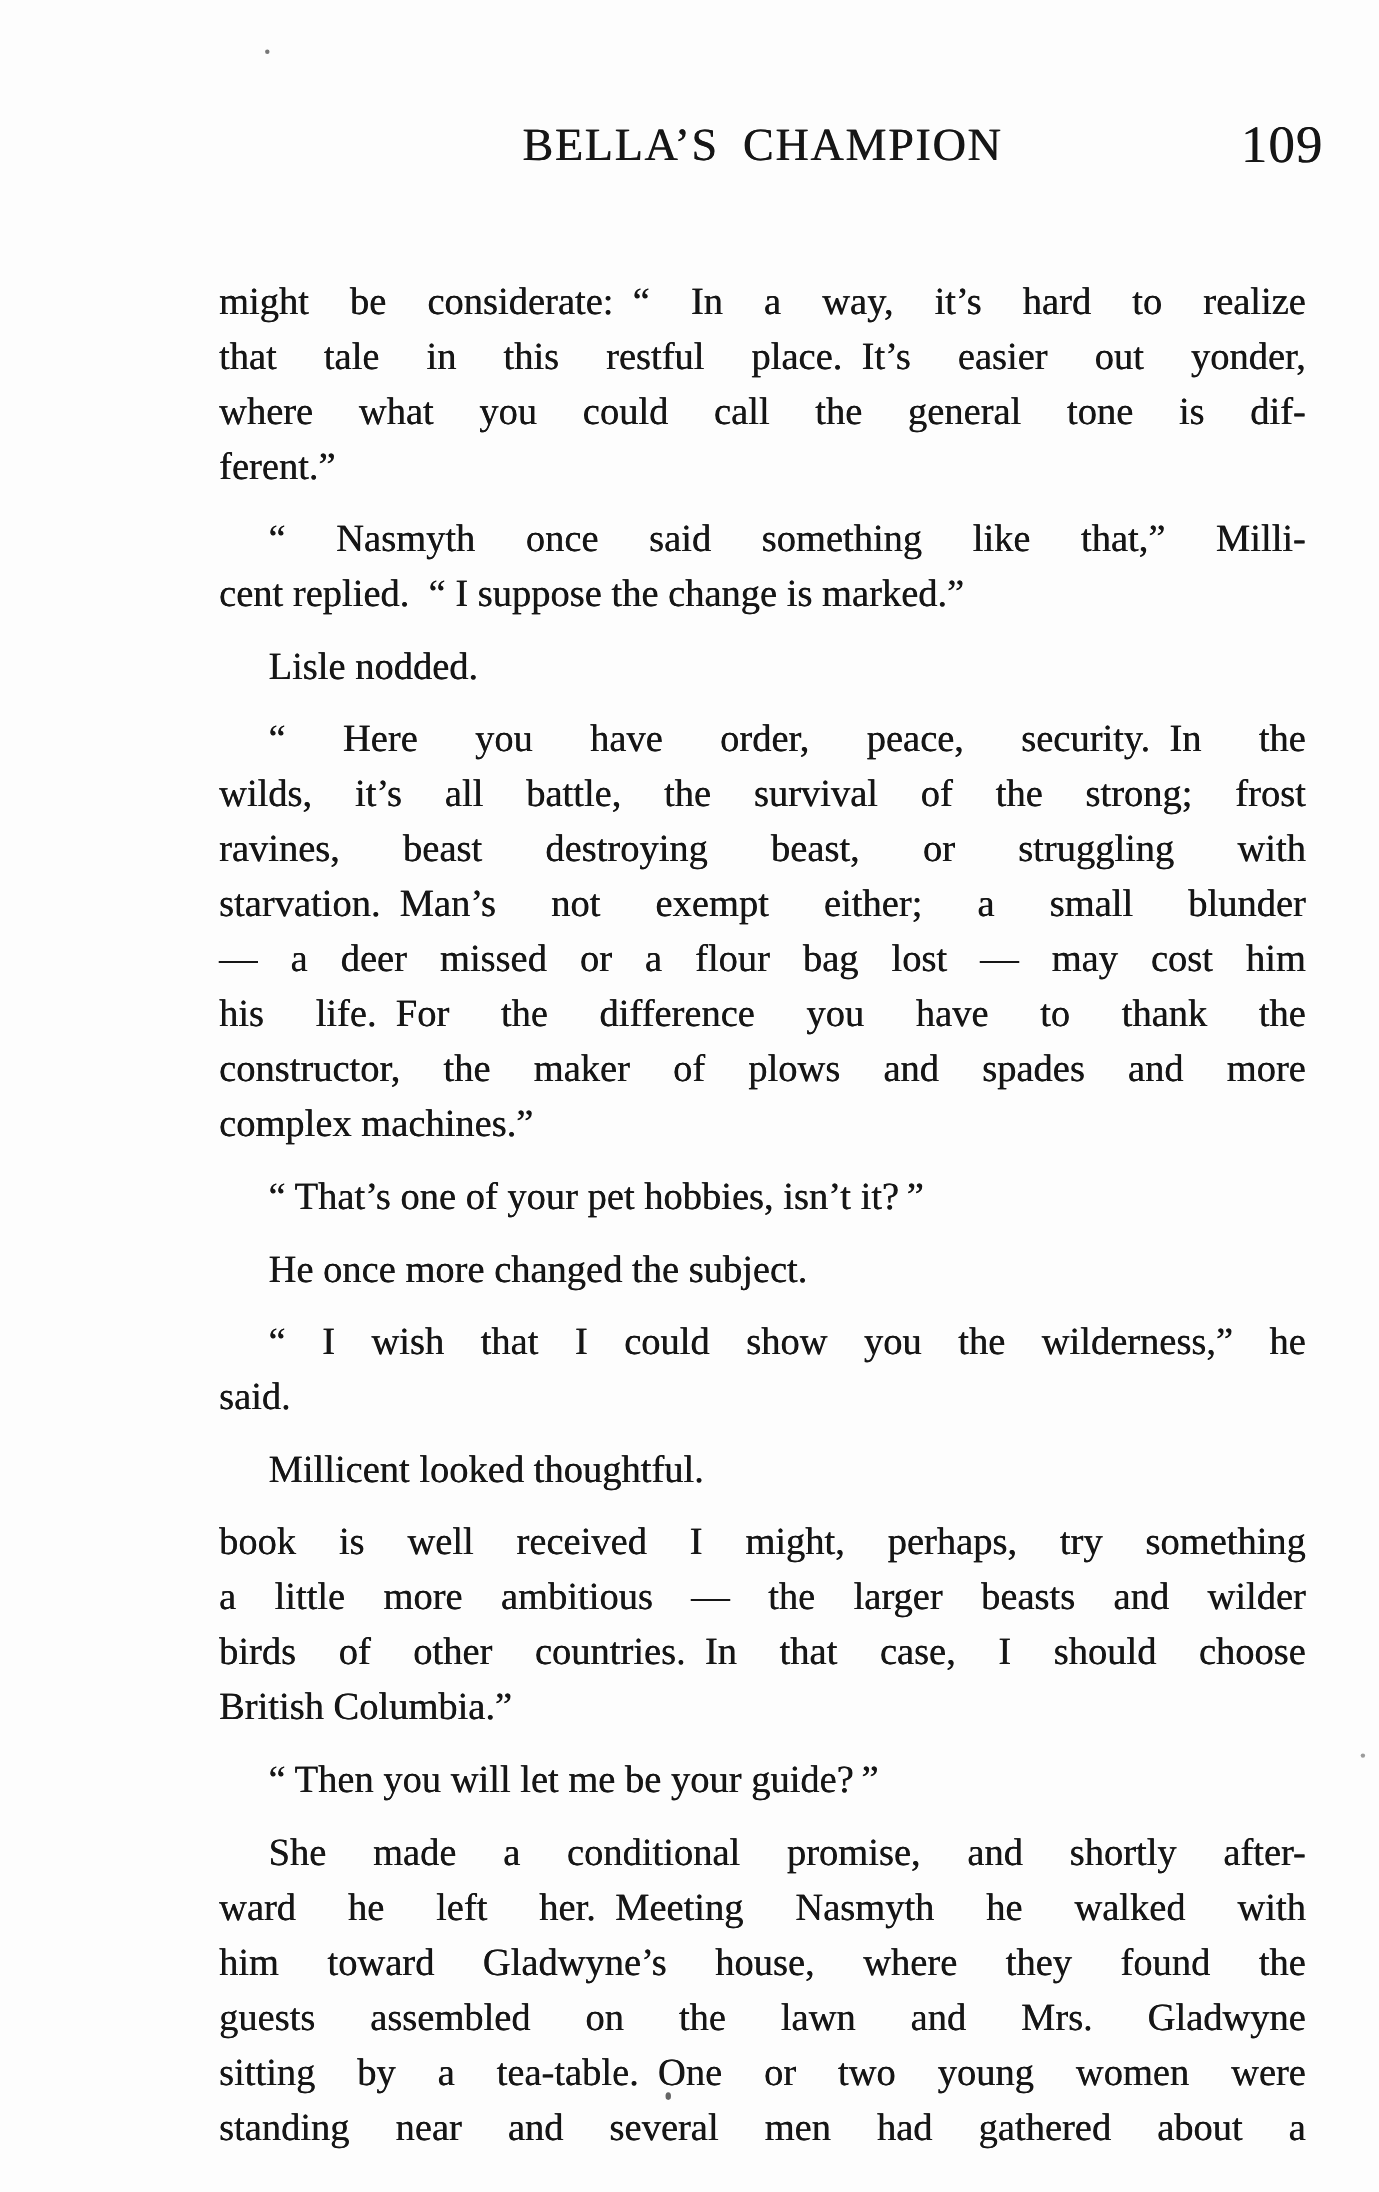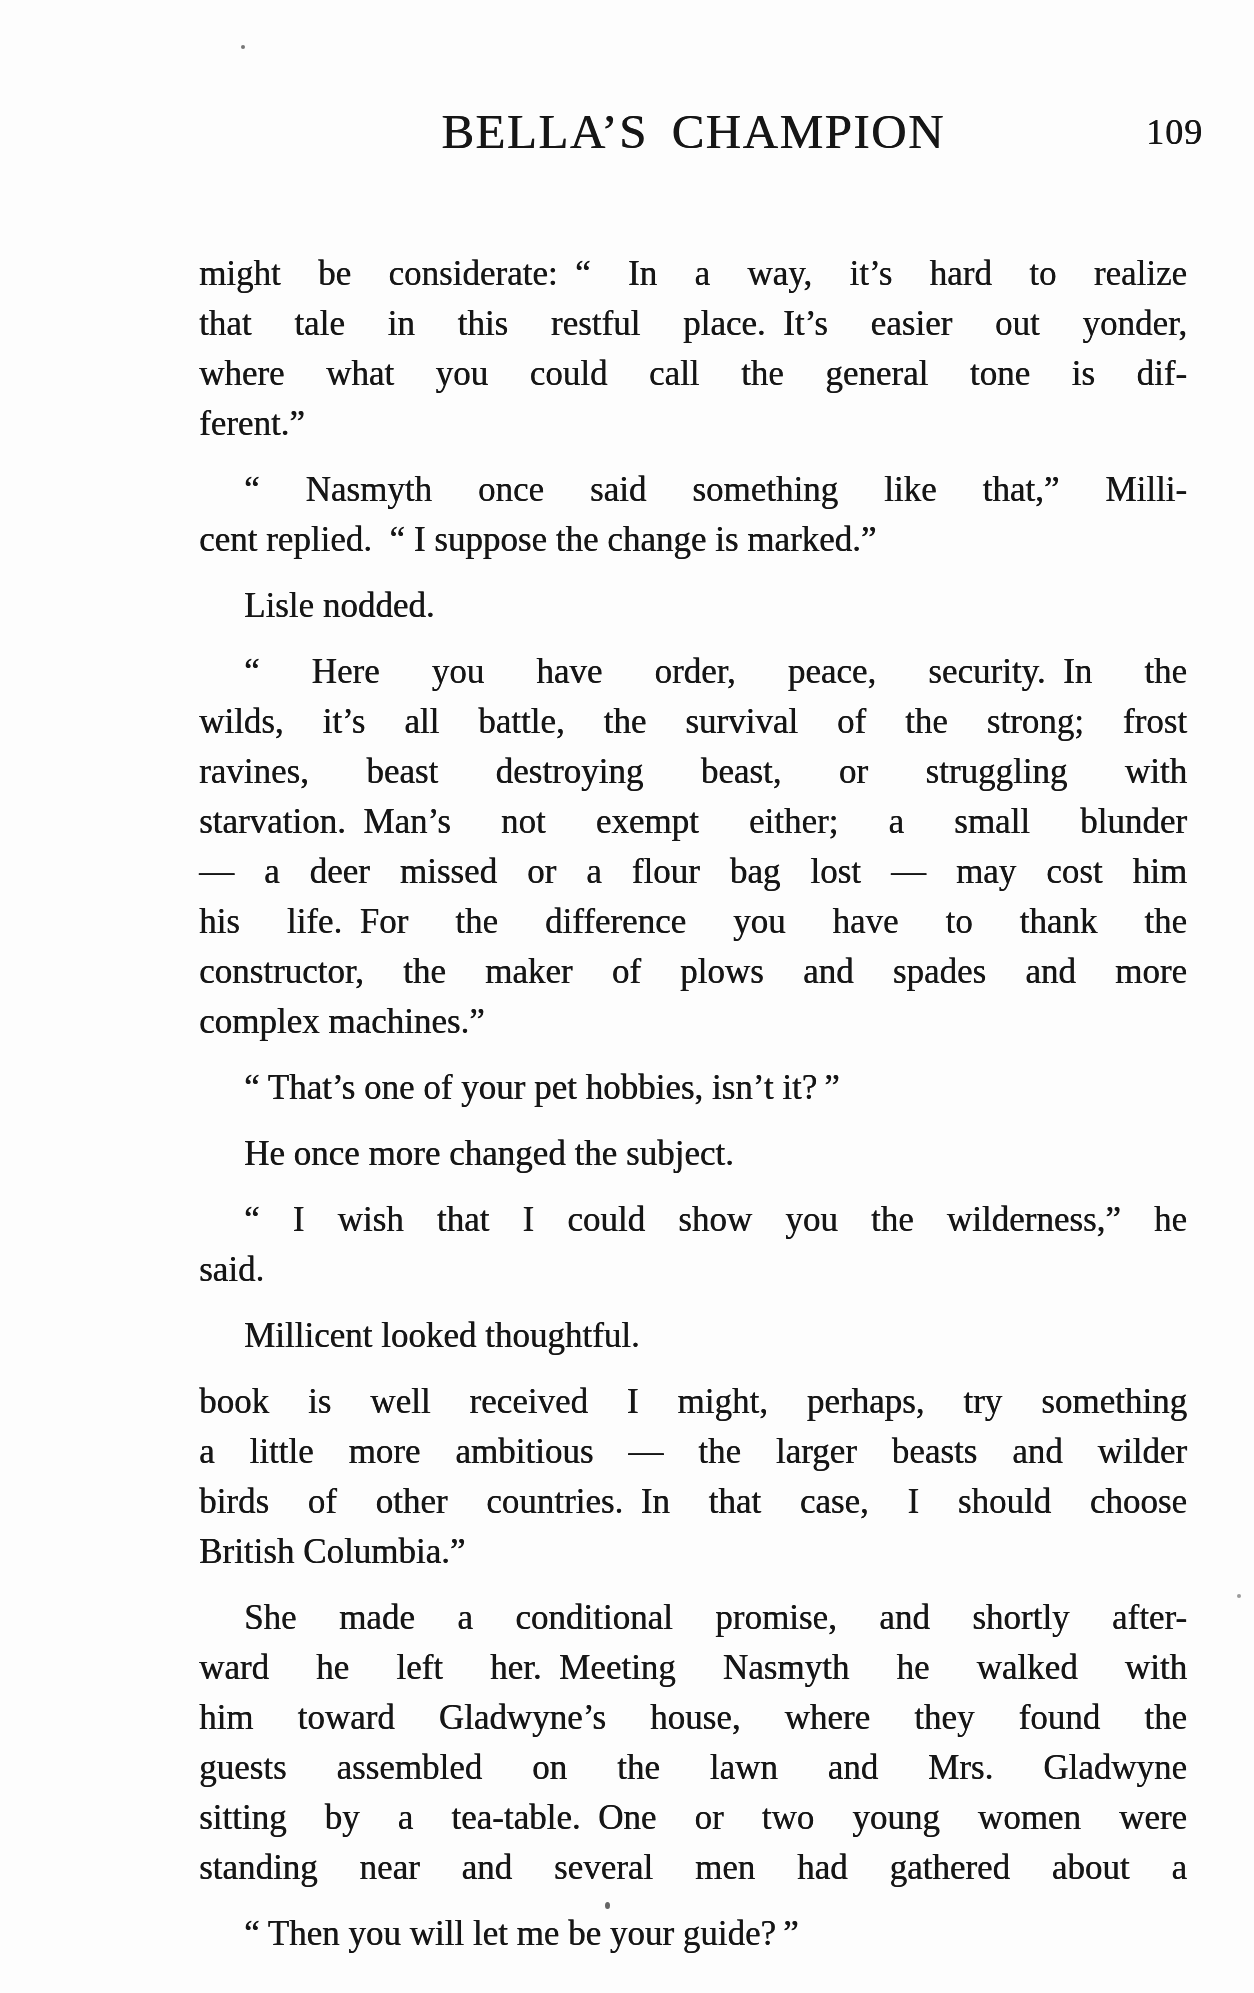--- a/index.html
+++ b/index.html
@@ -21,32 +21,32 @@
   .running-head {
     position: absolute;
     left: 183px;
     top: 108px;
     width: 1020px;
     height: 48px;
   }
   .head-title {
     display: block;
     text-align: center;
-    font-size: 49px;
+    font-size: 42px;
     line-height: 48px;
     letter-spacing: 1.5px;
     word-spacing: 10px;
     text-shadow: 0.5px 0 0 currentColor;
     white-space: nowrap;
   }
   .page-number {
     position: absolute;
     right: 0;
     top: 0;
-    font-size: 36px;
+    font-size: 48px;
     line-height: 48px;
     letter-spacing: 1px;
     text-shadow: 0.5px 0 0 currentColor;
   }
   
   .text-block {
     position: absolute;
     left: 183px;
     top: 233px;
     width: 1020px;
@@ -123,29 +123,29 @@
       <div class="para">
         <div class="line first short">Millicent looked thoughtful.</div>
       </div>
       <div class="para">
         <div class="line">book is well received I might, perhaps, try something</div>
         <div class="line">a little more ambitious — the larger beasts and wilder</div>
         <div class="line">birds of other countries. In that case, I should choose</div>
         <div class="line short">British Columbia.”</div>
       </div>
       <div class="para">
+        <div class="line first short">“ Then you will let me be your guide? ”</div>
+      </div>
+      <div class="para">
         <div class="line first">She made a conditional promise, and shortly after-</div>
         <div class="line">ward he left her. Meeting Nasmyth he walked with</div>
         <div class="line">him toward Gladwyne’s house, where they found the</div>
         <div class="line">guests assembled on the lawn and Mrs. Gladwyne</div>
         <div class="line">sitting by a tea-table. One or two young women were</div>
         <div class="line">standing near and several men had gathered about a</div>
-      </div>
-      <div class="para">
-        <div class="line first short">“ Then you will let me be your guide? ”</div>
       </div>
     </main>
 
   <div class="speck s1"></div>
   <div class="speck s2"></div>
   <div class="speck s3"></div>
 
 </div>
 
 </body></html>

